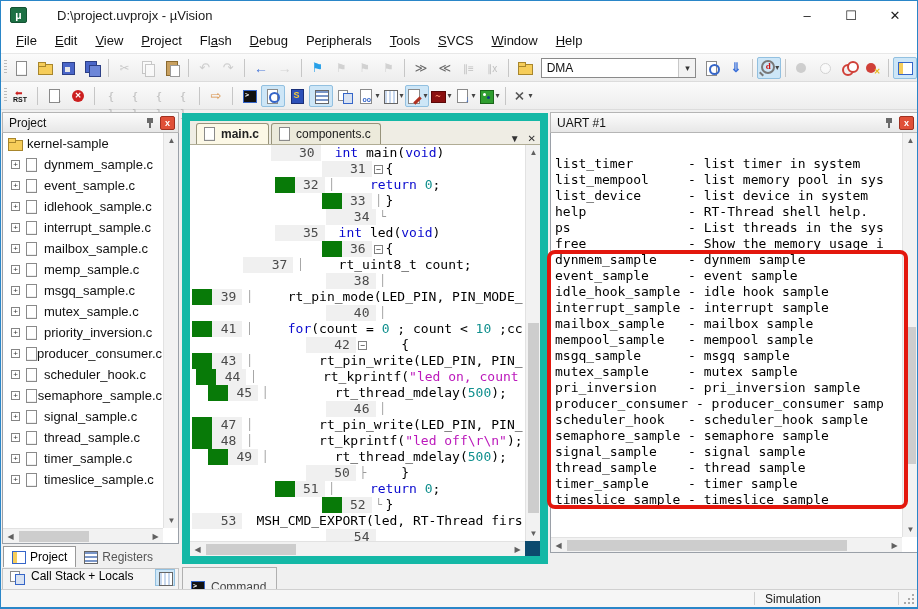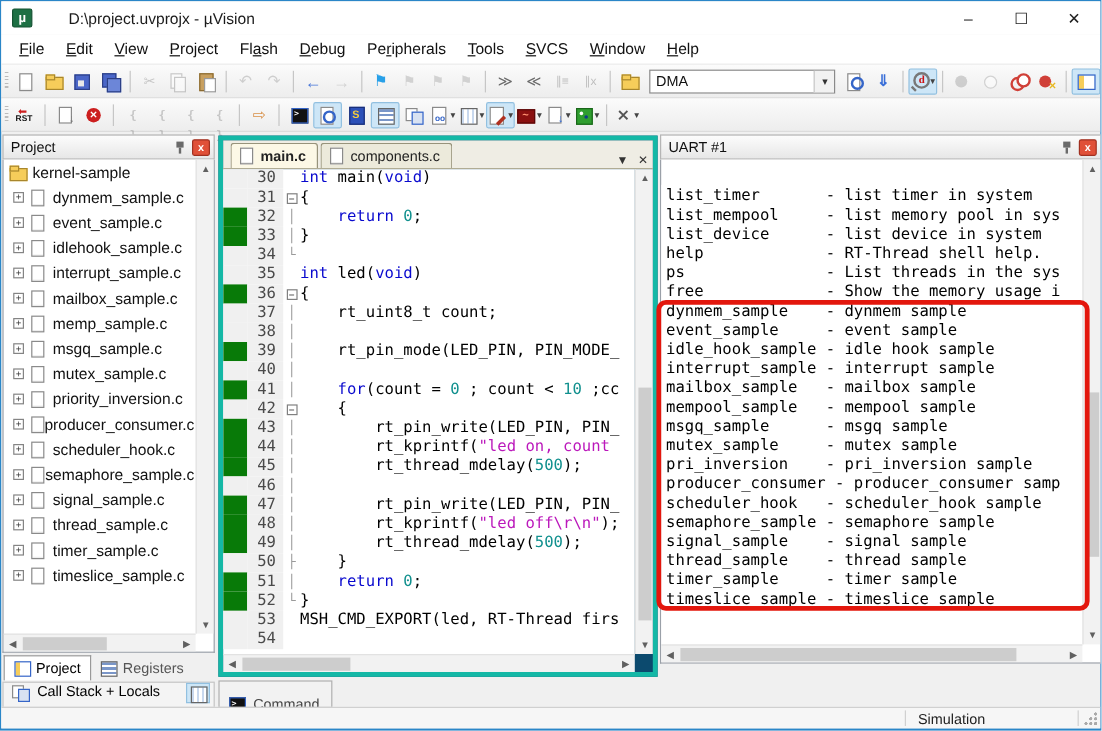--- a/index.html
+++ b/index.html
@@ -122,29 +122,29 @@
   .btab.active{background:#fff;border:1px solid #999;border-bottom:none;color:#000;}
   .btab .ic{width:14px;height:14px;margin-right:4px;}
   .ic-projtab::before{content:"";position:absolute;left:0;top:1px;width:12px;height:11px;background:linear-gradient(to right,#f6cd5a 0 4px,#fff 4px);border:1px solid #3565c8;}
   .ic-regtab::before{content:"";position:absolute;left:0;top:1px;width:12px;height:11px;border:1px solid #666;background:repeating-linear-gradient(#7a96c8 0 2px,#fff 2px 4px);}
 
   .cstack{position:absolute;background:#f4f4f4;border:1px solid #c4c4c4;display:flex;align-items:flex-start;padding:0 3px 0 6px;font-size:12px;color:#000000;}
   .cstack .lbl{flex:1;margin-left:6px;}
   .cstack .memic{width:20px;height:17px;border:1px solid #92c0e0;background:#cde6f7;display:flex;align-items:center;justify-content:center;}
 
   
-  .editor{position:absolute;border:4px solid #14b8a6;background:#0c4a6e;}
+  .editor{position:absolute;border:8px solid #14b8a6;background:#0c4a6e;}
   .edtabs{height:24px;background:#efede4;border-bottom:1px solid #b0ac94;display:flex;align-items:flex-end;padding-left:6px;}
   .etab{height:21px;display:flex;align-items:center;padding:0 9px 0 5px;font-size:12px;color:#222;background:#eceadb;border:1px solid #97937b;border-bottom:none;border-radius:3px 3px 0 0;margin-right:2px;}
   .etab.active{background:#fcf8e6;font-weight:bold;}
   .etab .ic{margin-right:3px;}
   .edtabbtns{margin-left:auto;display:flex;align-items:center;padding-right:4px;gap:8px;}
   .edtabbtns span{font-size:10px;color:#333;}
   .edbody{position:absolute;left:0;right:15px;top:24px;bottom:15px;overflow:hidden;background:#fff;}
-  .cline{height:16px;display:flex;font:13px/16px "DejaVu Sans Mono",monospace;}
+  .cline{height:16px;display:flex;font:13px/16px "DejaVu Sans Mono",monospace;justify-content:center;}
   .cov{width:20px;height:16px;background:#f0f0f0;flex:none;}
   .cov.on{background:#087a08;}
   .lnum{width:30px;padding-right:6px;text-align:right;color:#4a4a4a;background:#f0f0f0;flex:none;}
   .fold{width:14px;text-align:center;color:#9a9a9a;flex:none;font-size:11px;}
   .fold .fbox,.fbox{display:inline-block;width:9px;height:9px;border:1px solid #808080;background:#fff;font:8px/7px "DejaVu Sans Mono",monospace;color:#333;margin-top:3px;}
   .ctext{white-space:pre;color:#000;}
   .tk-k{color:#0909ce;}
   .tk-n{color:#11908e;}
   .tk-s{color:#bb18bb;}
   .tk-p{color:#000;}

